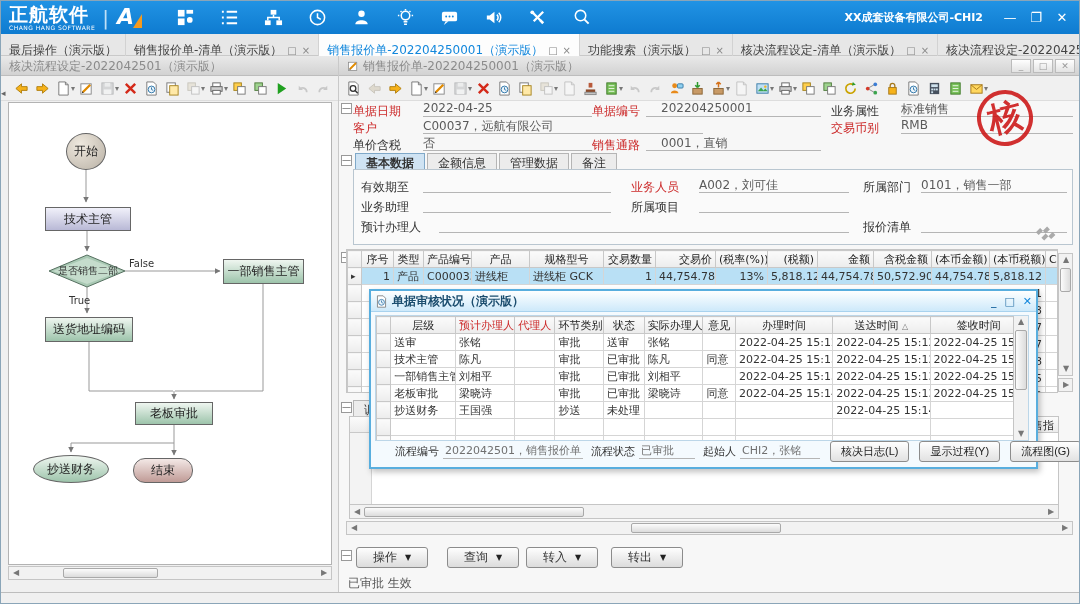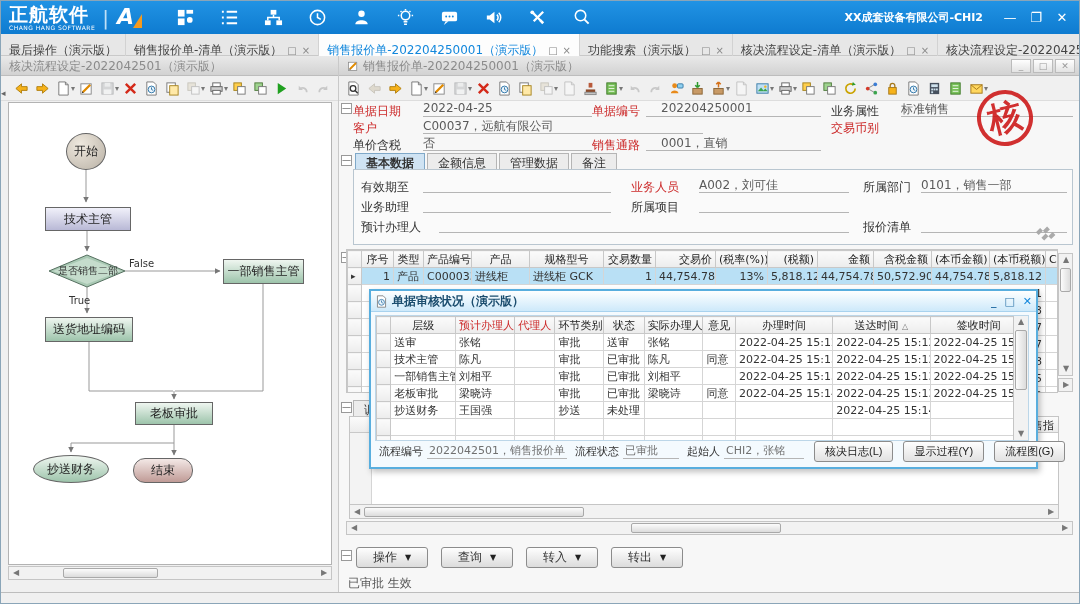--- a/index.html
+++ b/index.html
@@ -95,21 +95,21 @@
 
   
   .dialog { position:absolute; left:368px; top:288px; width:669px; height:180px; background:#f4fafe;
     border:2px solid #58aede; box-shadow:2px 3px 6px rgba(0,0,0,.25); z-index:10; }
   .dtitle { height:21px; background:linear-gradient(#feffff,#cde9fa); border-bottom:1px solid #a8d2ee;
     display:flex; align-items:center; padding:0 4px; color:#1b4d6e; font-weight:bold; font-size:12px; }
   .dtitle svg { width:13px; height:13px; margin-right:4px; }
   .dctl { margin-left:auto; display:flex; gap:8px; font-size:11px; color:#2d74a8; }
   .dctl span { cursor:pointer; }
   .dgridwrap { position:absolute; left:4px; top:24px; width:654px; height:126px; border:1px solid #bcd6e8; background:#fff; overflow:hidden; }
-  .dfooter { position:absolute; left:0; right:4px; bottom:4px; height:24px; display:flex; align-items:center; font-size:11px; }
+  .dfooter { position:absolute; left:16px; right:4px; bottom:4px; height:24px; display:flex; align-items:center; font-size:11px; }
   .dfoot-lbl { color:#333; margin:0 4px 0 8px; white-space:nowrap; }
   .dfoot-val { color:#707070; border-bottom:1px solid #b5b5b5; white-space:nowrap; padding:0 2px; }
   .btn { background:linear-gradient(#fefefe,#e2e2e2); border:1px solid #8c8c8c; border-radius:3px;
     font-size:11px; padding:2px 10px; margin-left:10px; cursor:pointer; white-space:nowrap; color:#222; }
 
   
   .actbtn { position:absolute; width:72px; height:21px; background:linear-gradient(#fefefe,#dcdcdc);
     border:1px solid #8c8c8c; border-radius:3px; font-size:12px; cursor:pointer;
     display:flex; align-items:center; justify-content:center; gap:8px; }
   .actbtn .cr { font-size:8px; color:#222; }
@@ -681,20 +681,21 @@
     <span class="fld-lbl red" style="left:14px;top:47px;">单据日期</span>
     <span class="fld-val" style="left:84px;top:45px;width:280px;">2022-04-25</span>
     <span class="fld-lbl red" style="left:253px;top:47px;background:#f7f7f7;padding-right:6px;">单据编号</span>
     <span class="fld-val" style="left:322px;top:45px;width:160px;">202204250001</span>
     <span class="fld-lbl" style="left:492px;top:47px;background:#f7f7f7;padding-right:6px;">业务属性</span>
     <span class="fld-val" style="left:562px;top:45px;width:172px;">标准销售</span>
 
     <span class="fld-lbl red" style="left:14px;top:64px;">客户</span>
     <span class="fld-val" style="left:84px;top:62px;width:280px;">C00037，远航有限公司</span>
     <span class="fld-lbl red" style="left:492px;top:64px;">交易币别</span>
+    <span class="fld-val" style="left:562px;top:62px;width:172px;">RMB</span>
 
     <span class="fld-lbl" style="left:14px;top:81px;">单价含税</span>
     <span class="fld-val" style="left:84px;top:79px;width:280px;">否</span>
     <span class="fld-lbl red" style="left:253px;top:81px;background:#f7f7f7;padding-right:6px;">销售通路</span>
     <span class="fld-val" style="left:322px;top:79px;width:160px;">0001，直销</span>
 
     <div class="stamp">
         <span>核</span>
       </div>
 
@@ -853,21 +854,21 @@
       <span class="sbtn">◀</span>
       <span class="sthumb" style="width:150px;margin-left:270px;"></span>
       <span class="sbtn" style="margin-left:auto;">▶</span>
     </div>
 
     <span class="collapse" style="left:2px;top:494px;">—</span>
     <div class="actbtn" style="left:17px;top:491px;">
         <span>操作</span>
         <span class="cr">▼</span>
       </div>
-    <div class="actbtn" style="left:102px;top:491px;">
+    <div class="actbtn" style="left:108px;top:491px;">
         <span>查询</span>
         <span class="cr">▼</span>
       </div>
     <div class="actbtn" style="left:187px;top:491px;">
         <span>转入</span>
         <span class="cr">▼</span>
       </div>
     <div class="actbtn" style="left:272px;top:491px;">
         <span>转出</span>
         <span class="cr">▼</span>

